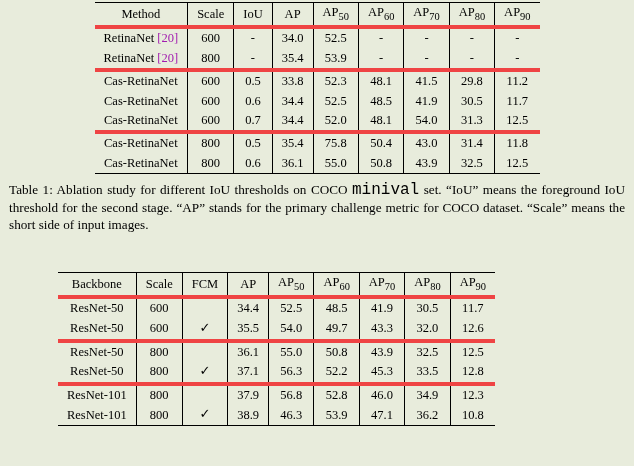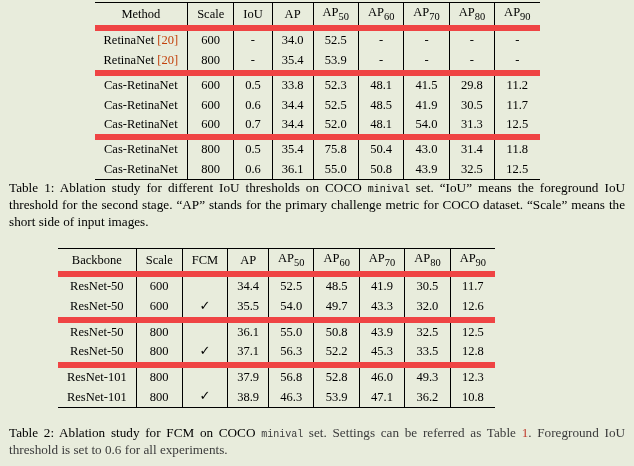--- a/index.html
+++ b/index.html
@@ -41,48 +41,48 @@
   
   table.tbl td, table.tbl th {
     border-left: 1px solid #000;
     border-right: 1px solid #000;
   }
   table.tbl tr > *:first-child { border-left: none; }
   table.tbl tr > *:last-child  { border-right: none; }
 
   .rule-top    > * { border-top: 1px solid #000; }
   .rule-bottom > * { border-bottom: 1px solid #000; }
-  .rule-mid    > * { border-bottom: 6px solid #ef4444; }
+  .rule-mid    > * { border-bottom: 4px solid #ef4444; }
 
   .bold { font-weight: bold; }
   .check { font-size: 13px; }
 
   
   .caption {
     font-size: 13.2px;
     line-height: 1.28;
     text-align: justify;
     margin: 0;
     padding: 0;
   }
   .tt {
     font-family: "Liberation Mono", monospace;
-    font-size: 10px;
+    font-size: 16px;
   }
   .cite {
-    color: #c2410c;
+    color: #a21caf;
   }
   .cite-link {
     color: #c0392b;
   }
 
   
   .table1-wrap { position: absolute; left: 0; top: 2px; width: 634px; }
   .cap1-wrap   { position: absolute; left: 9px; top: 180px; width: 616px; }
-  .table2-wrap { position: absolute; left: 0; top: 248px; width: 553px; font-family: Liberation Serif, serif; }
+  .table2-wrap { position: absolute; left: 0; top: 272px; width: 553px; font-family: Liberation Serif, serif; }
   .cap2-wrap   { position: absolute; left: 9px; top: 425px; width: 616px; }
   .blur { color: #3b3b3b; }
 </style>
 </head>
 <body>
 
 <div class="page">
 
   <div class="table1-wrap">
     <table class="tbl">
@@ -254,37 +254,32 @@
         </tr>
 
         <tr>
           <td>ResNet-101</td>
           <td>800</td>
           <td class="check"></td>
           <td>37.9</td>
           <td>56.8</td>
           <td>52.8</td>
           <td>46.0</td>
-          <td>49.3</td>
+          <td>34.9</td>
           <td>12.3</td>
         </tr>
         <tr class="rule-bottom">
           <td>ResNet-101</td>
           <td>800</td>
           <td class="check">✓</td>
           <td class="bold">38.9</td>
           <td class="bold">46.3</td>
           <td class="bold">53.9</td>
           <td class="bold">47.1</td>
           <td class="bold">36.2</td>
           <td class="bold">10.8</td>
         </tr>
       </tbody>
     </table>
   </div>
 
-  <div class="cap2-wrap">
-    <p class="caption">
-      <span>Table 2:</span><span>  Ablation study for FCM on COCO </span><span class="tt blur">minival</span><span class="blur"> set.  Settings can be referred as Table </span><span class="cite-link">1</span><span class="blur">. Foreground IoU threshold is set to 0.6 for all experiments.</span>
-    </p>
-  </div>
 
 </div>
 
 </body></html>

